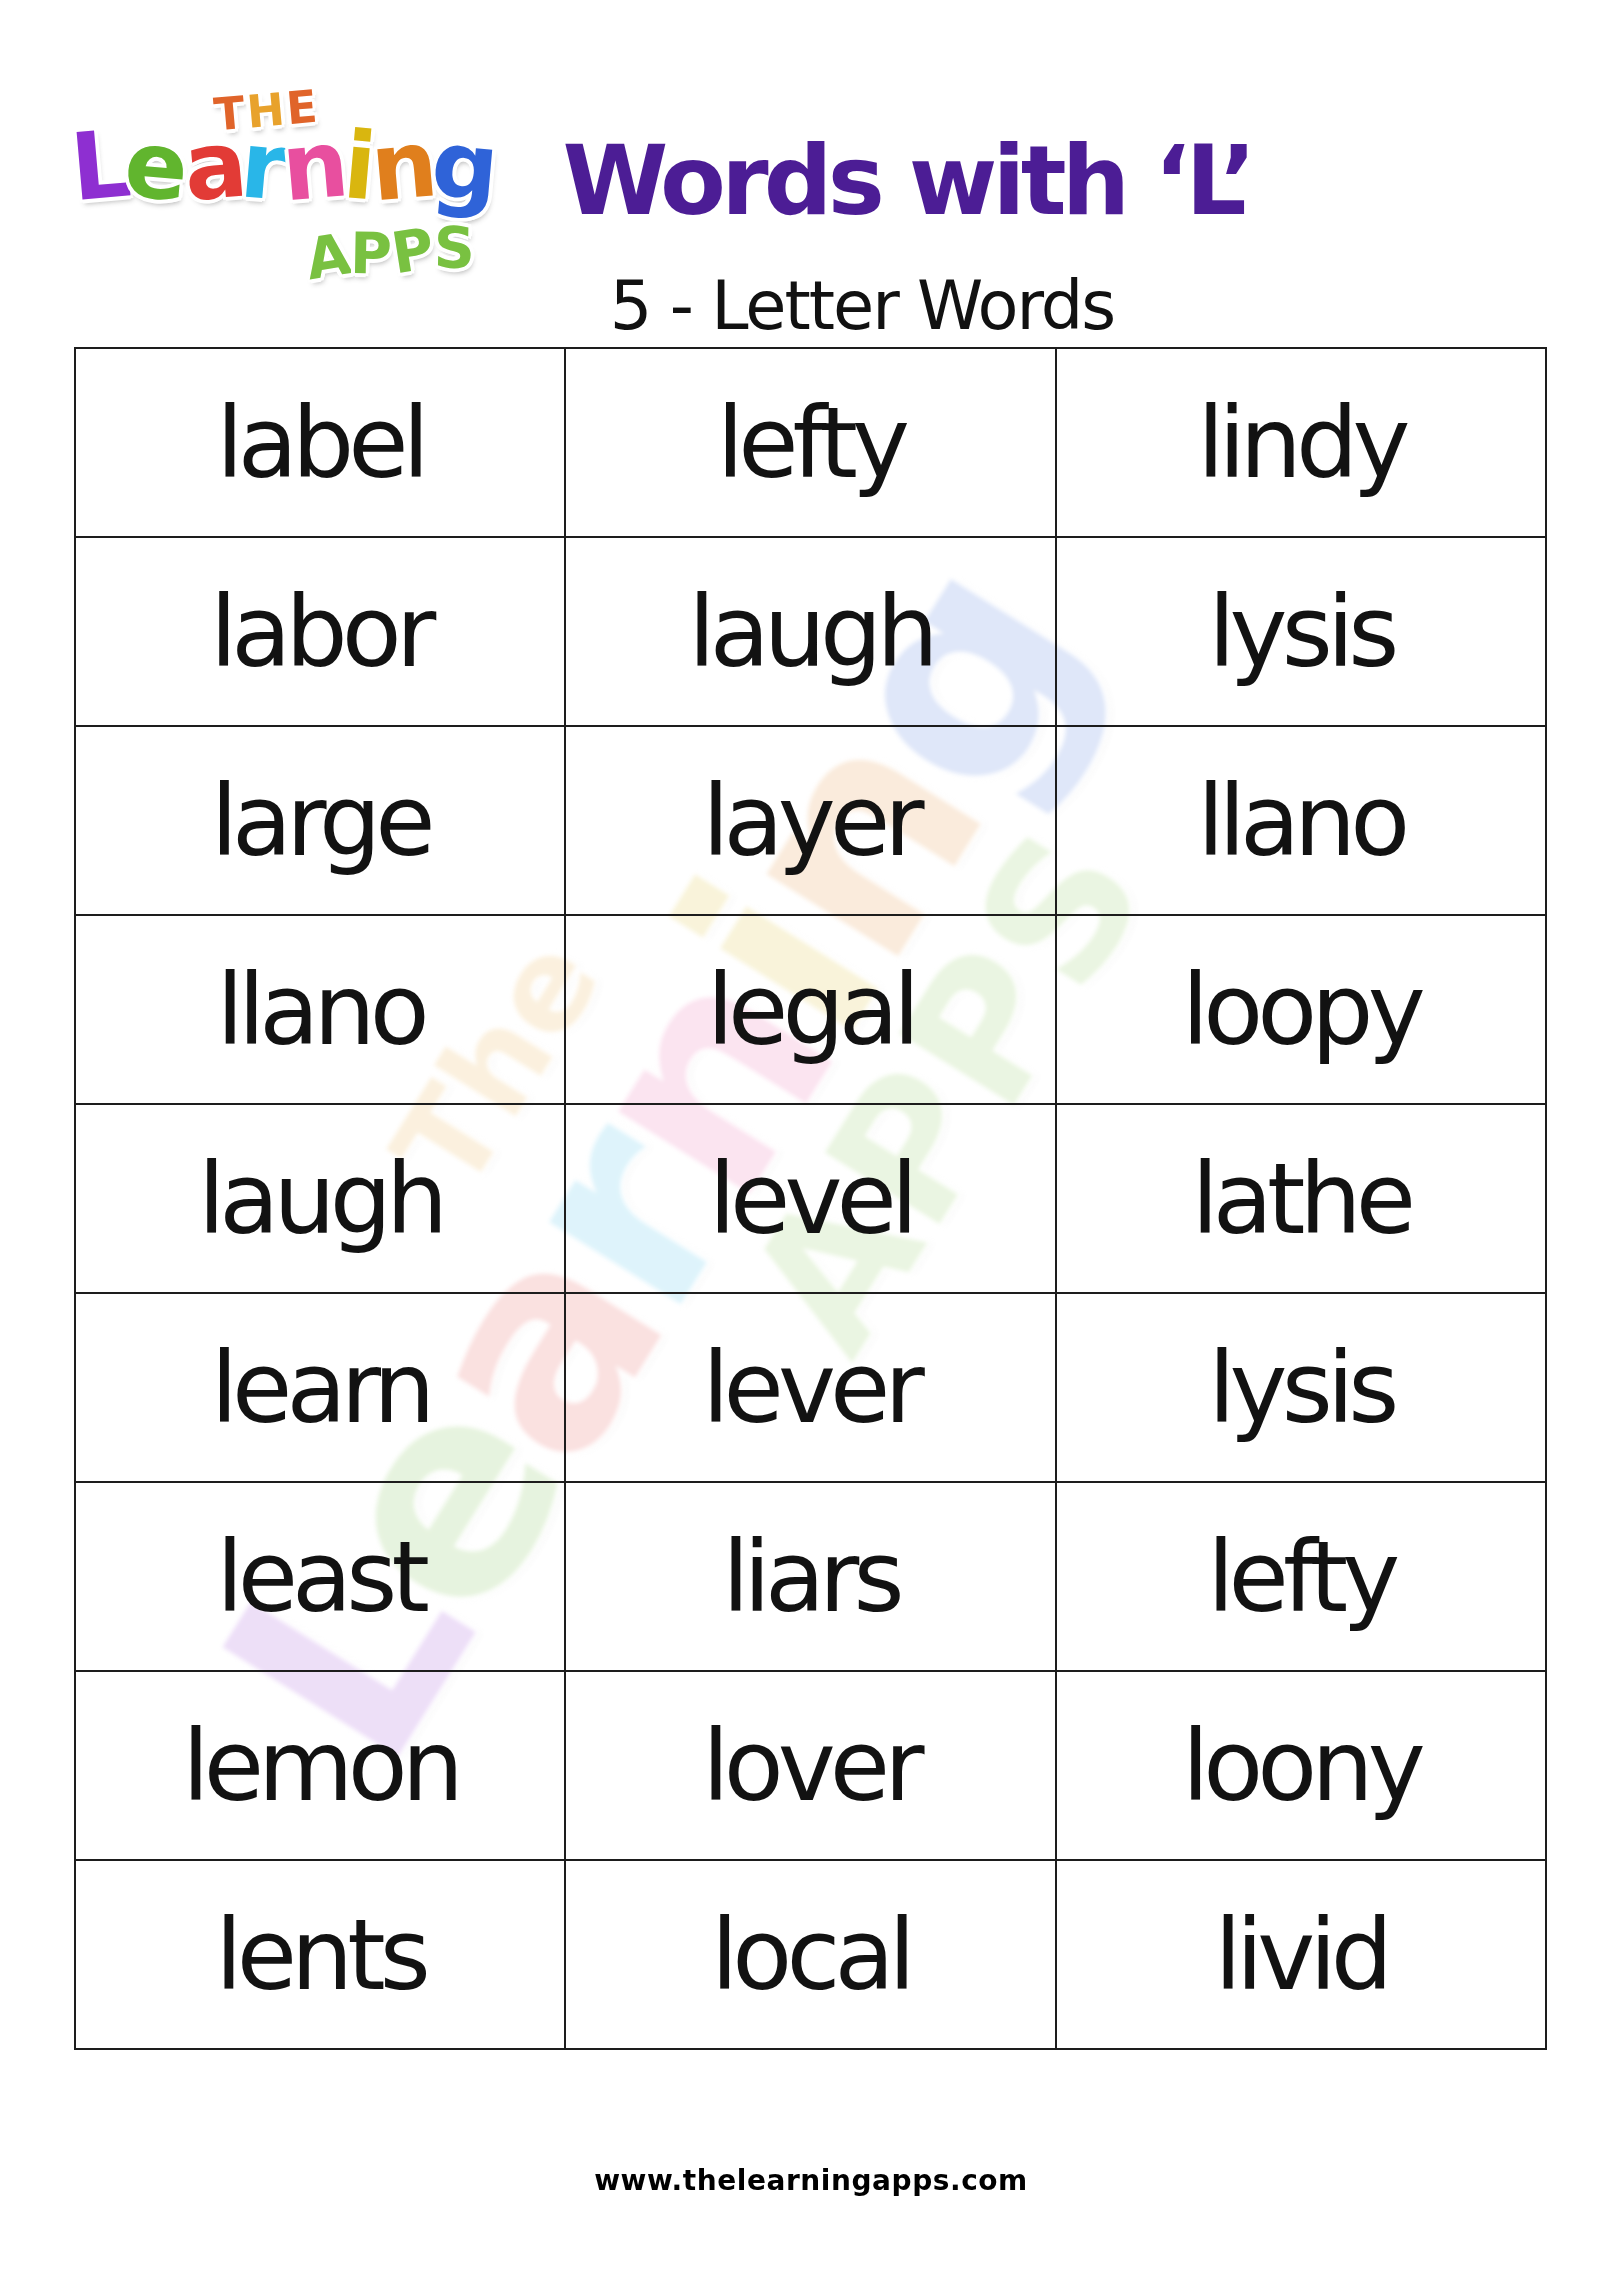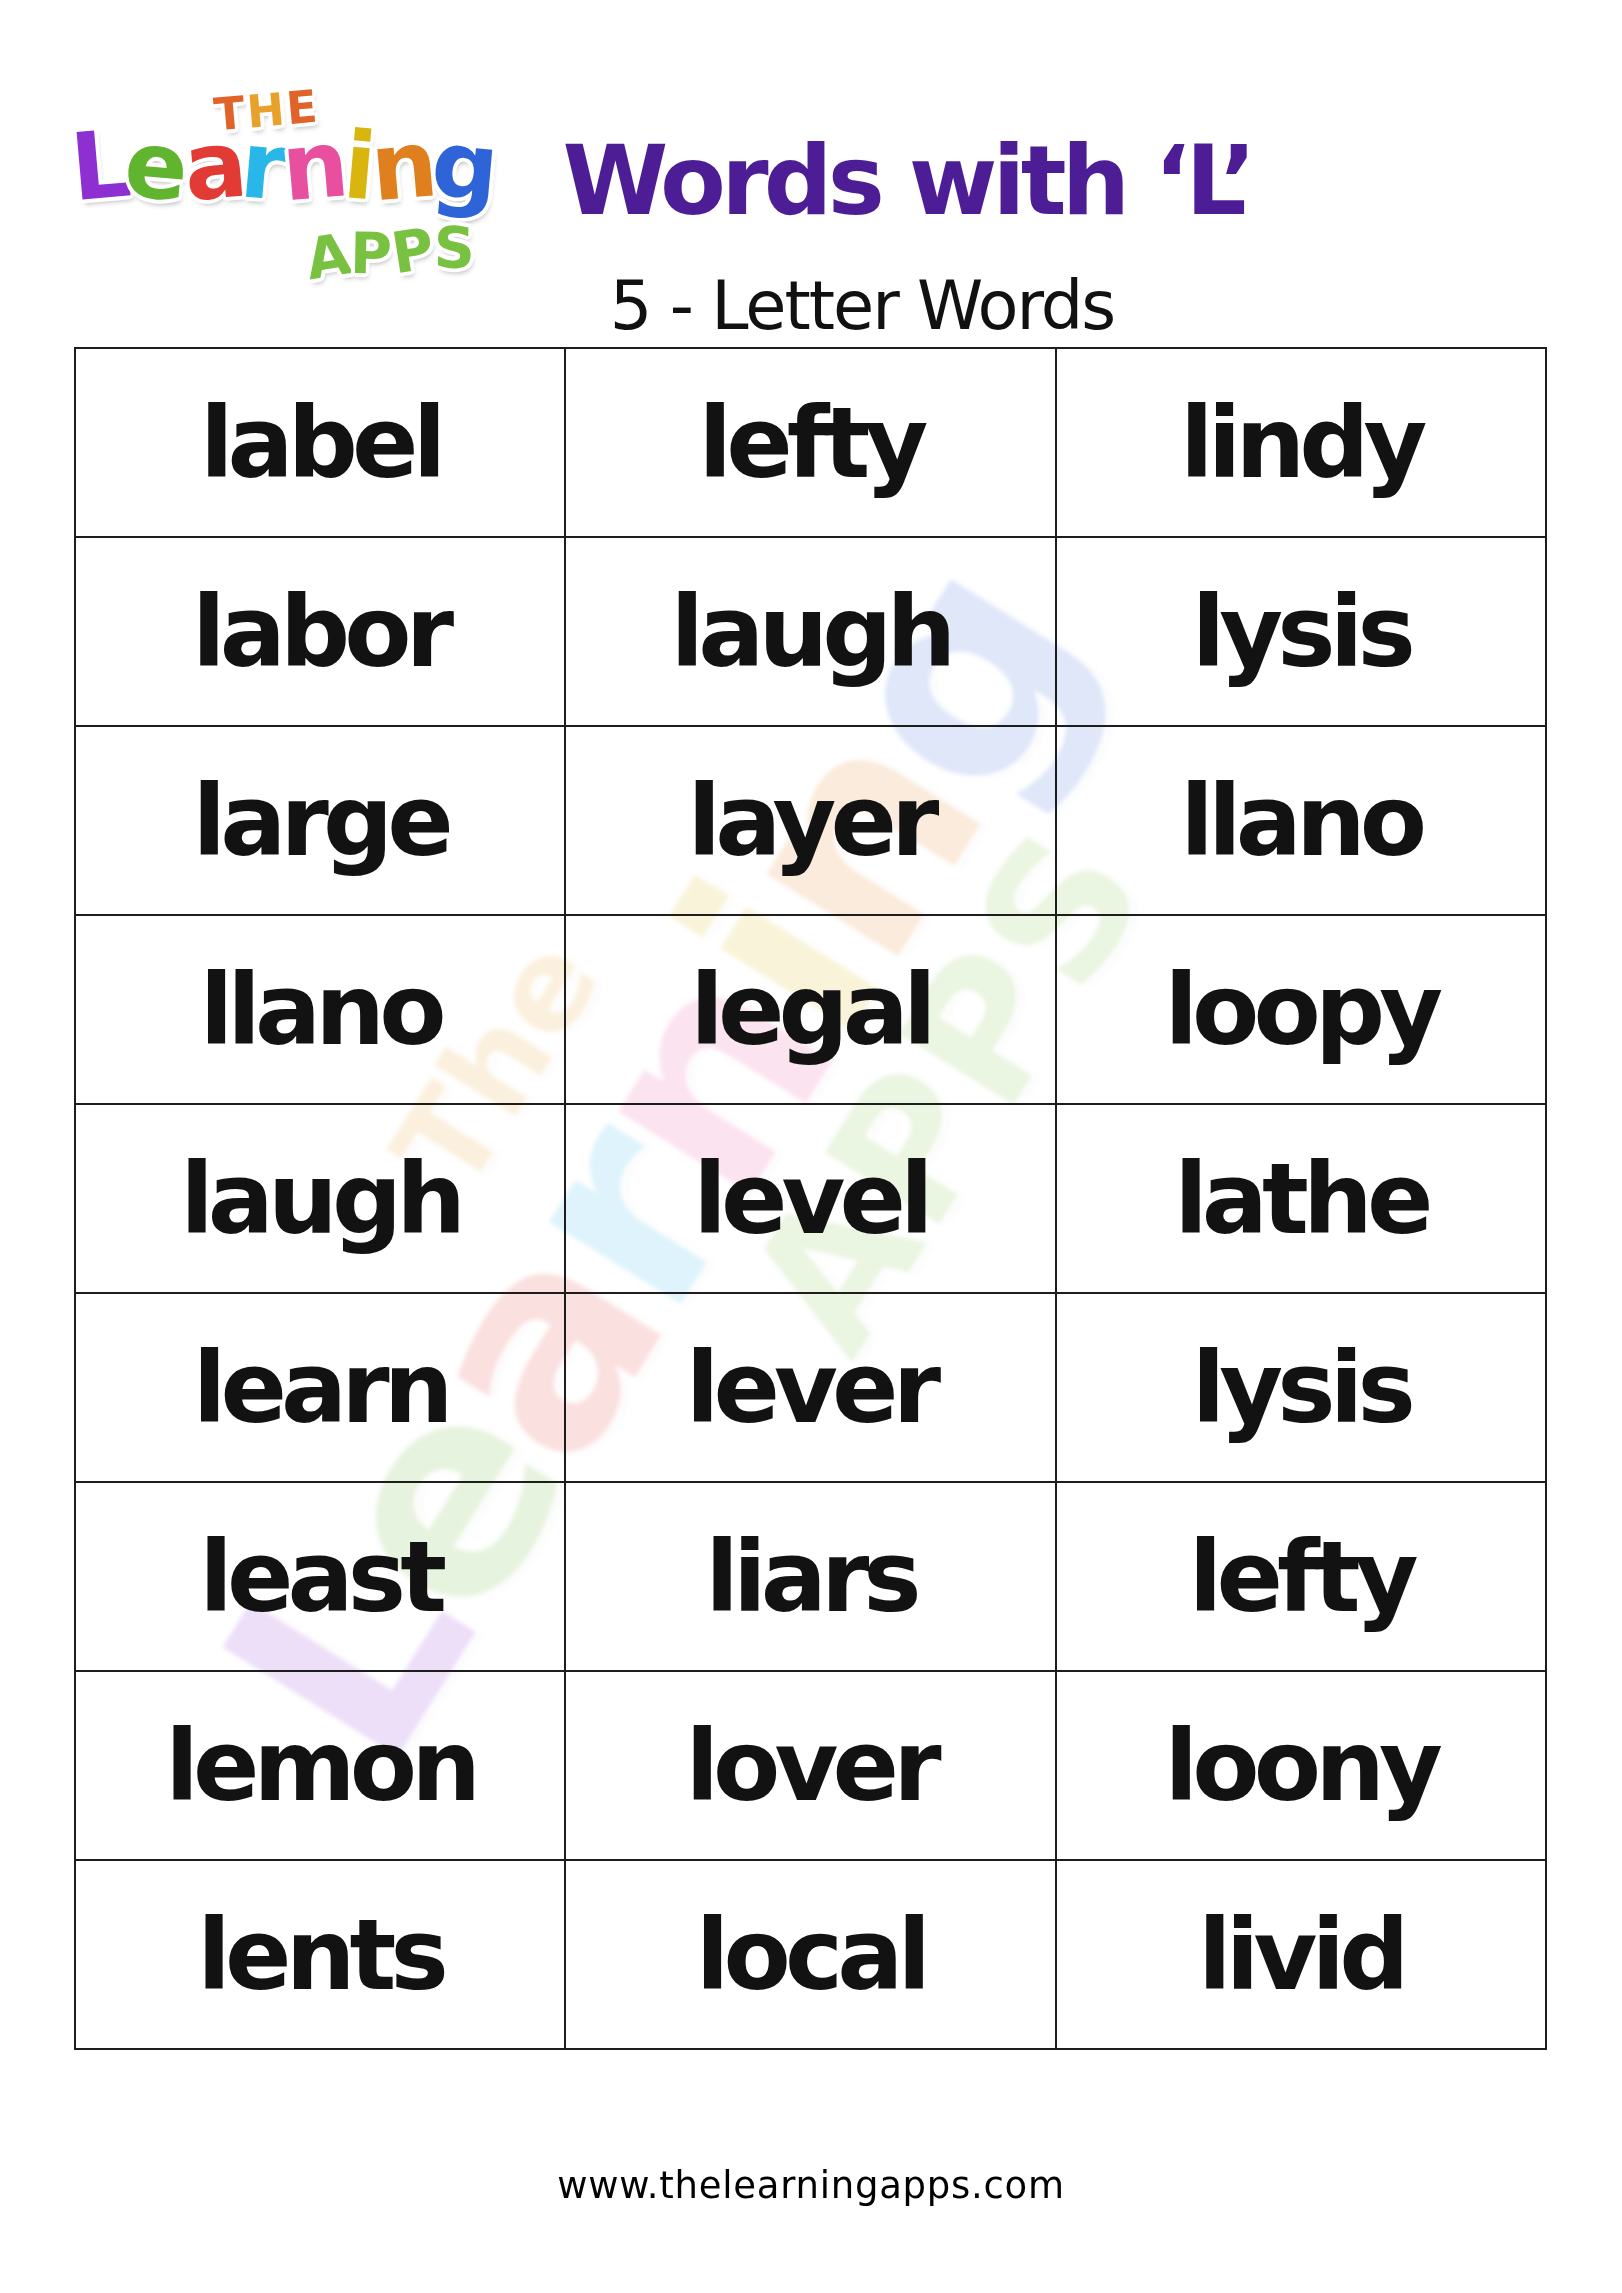--- a/index.html
+++ b/index.html
@@ -121,35 +121,35 @@
     border-collapse: collapse;
     table-layout: fixed;
   }
   table.words td {
     border: 2px solid #1d1d1d;
     border-top-width: 2.9px;
     border-bottom-width: 2.9px;
     text-align: center;
     vertical-align: middle;
     font-size: 98px;
-    font-weight: bold;
+    font-weight: normal;
     letter-spacing: -0.06em;
     color: #121212;
     background: transparent;
   }
 
   
   .footer {
     position: absolute;
     left: 0;
     top: 2164px;
     width: 1622px;
     text-align: center;
-    font-size: 37px;
-    font-weight: normal;
+    font-size: 28px;
+    font-weight: bold;
     letter-spacing: 0.02em;
     color: #000000;
     z-index: 3;
   }
 </style>
 </head>
 <body>
 
 <div class="page">
 

